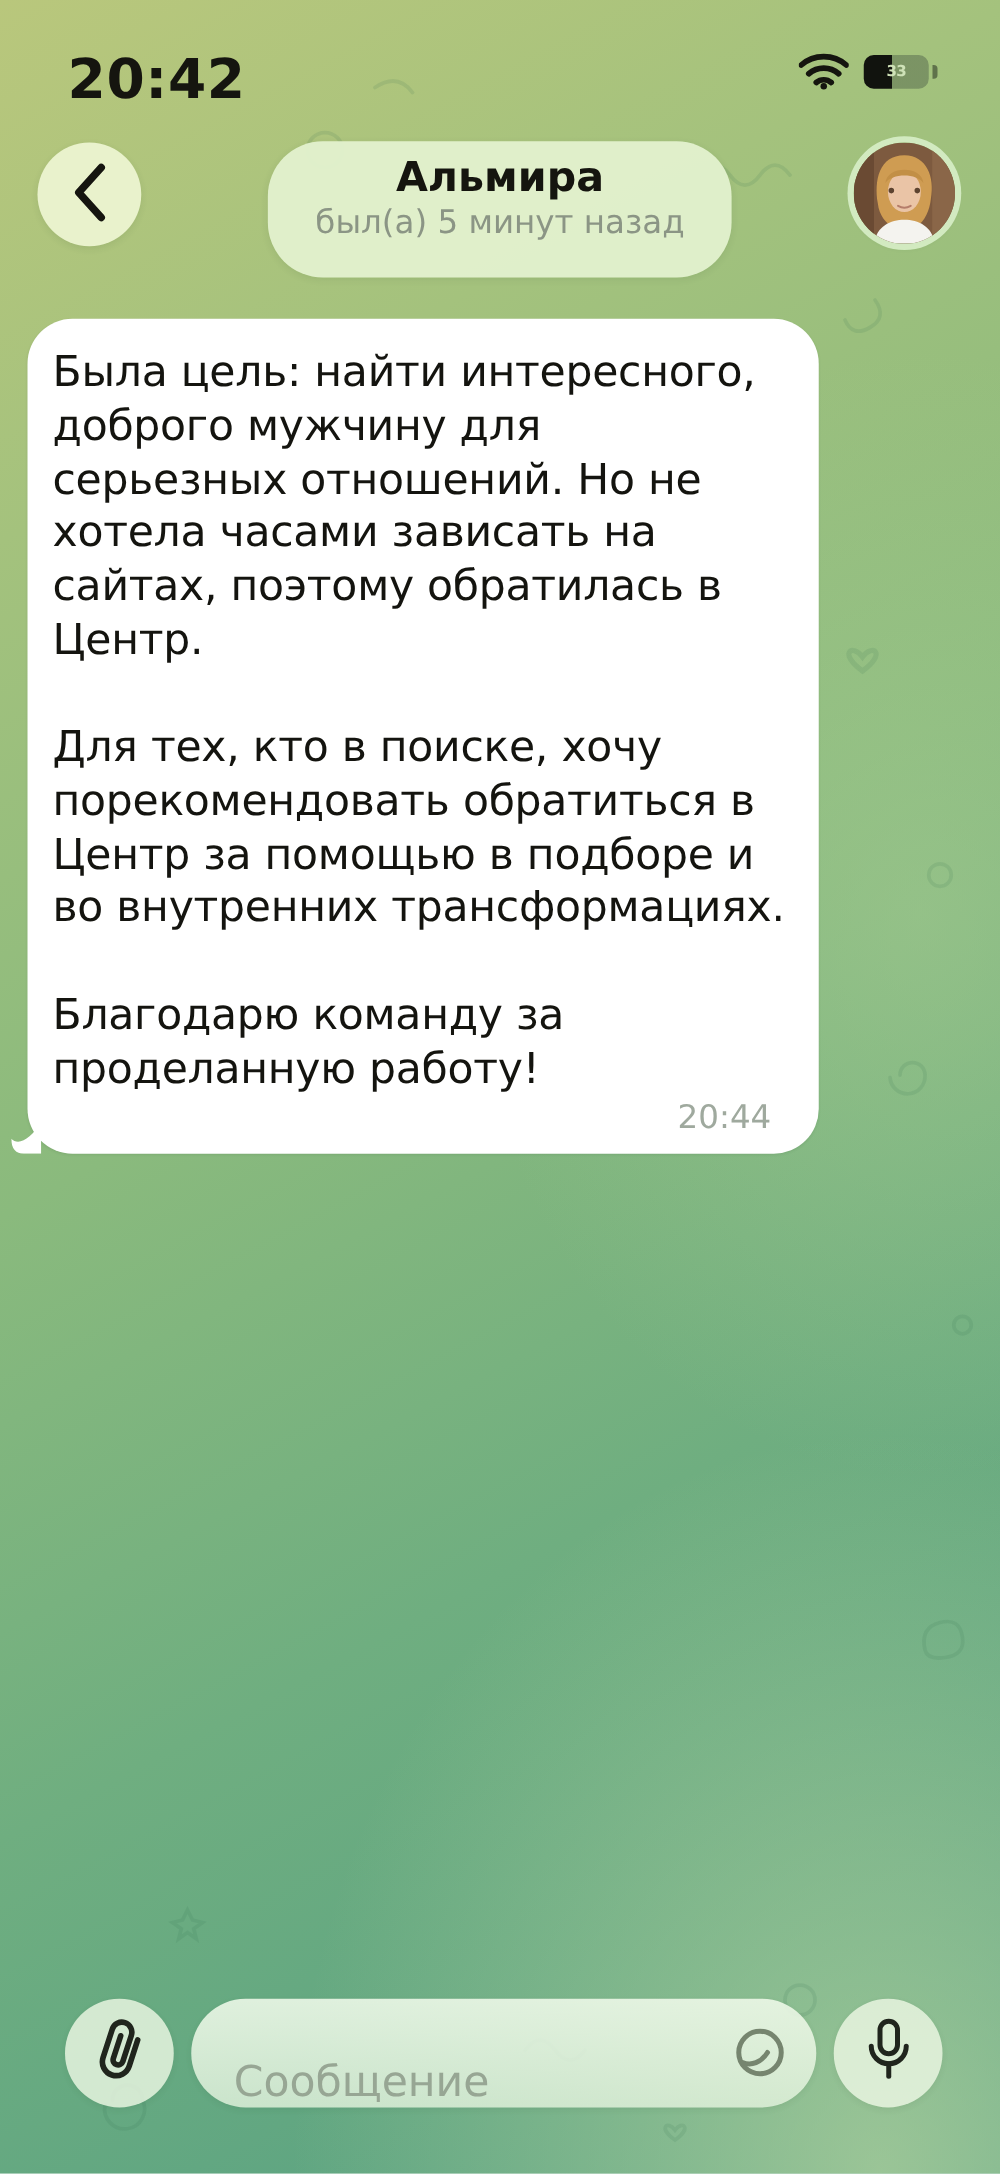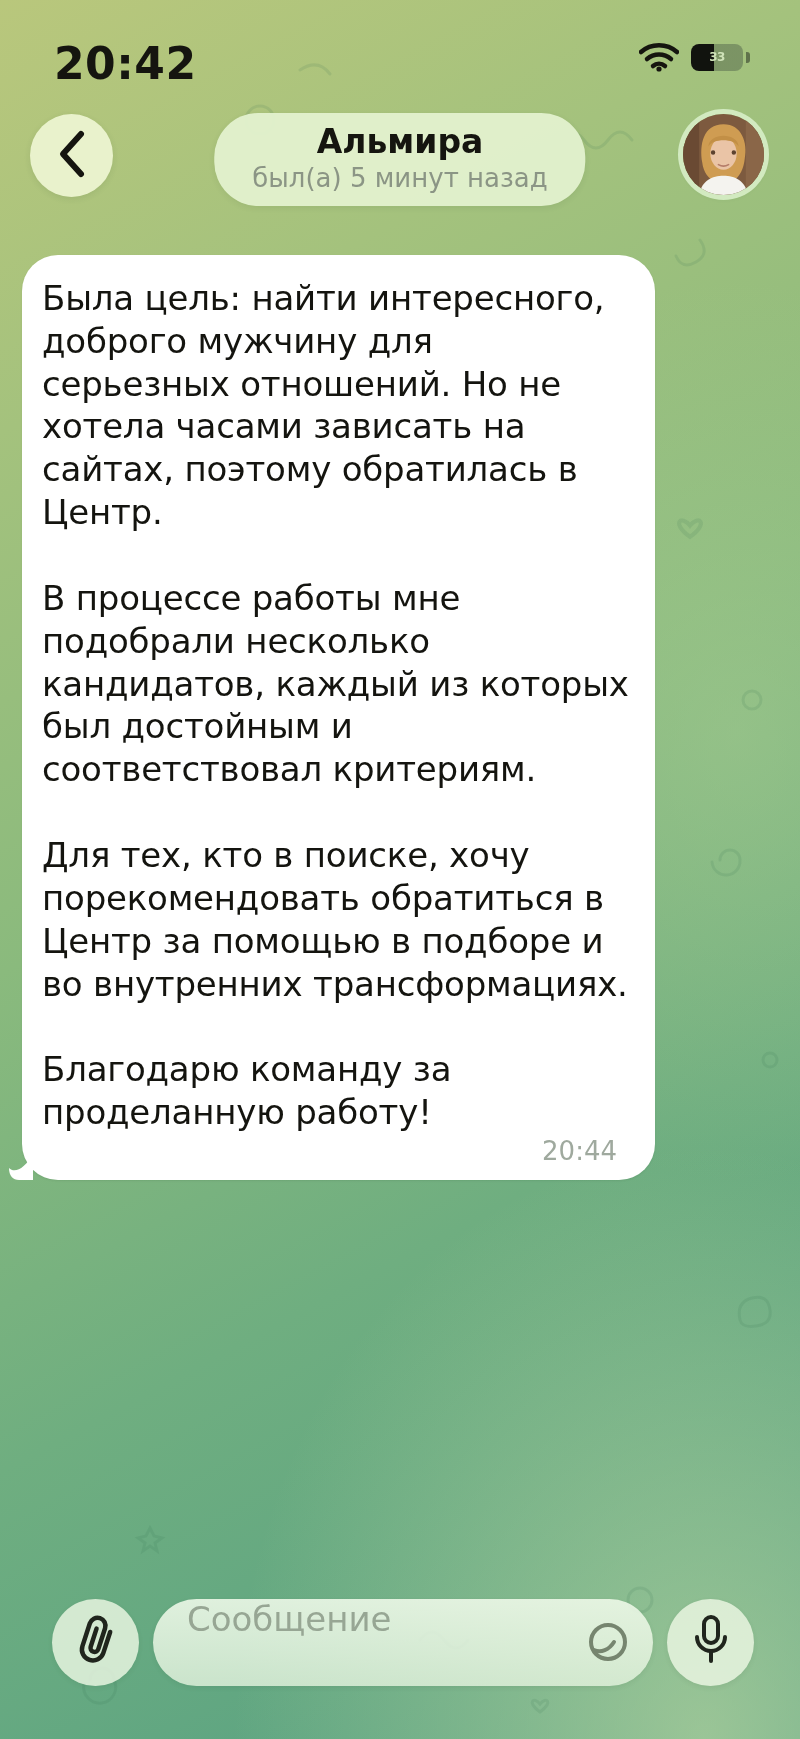--- a/index.html
+++ b/index.html
@@ -28,21 +28,21 @@
     display:flex; align-items:center; justify-content:center; }
   .battery span { font-size:12px; font-weight:bold; color:#cfe2b8; letter-spacing:-.5px; }
   .battery-nub { width:4px; height:11px; background:rgba(40,50,35,.55); border-radius:0 3px 3px 0; margin-left:-9px; }
 
   
   .header { position:absolute; top:112px; left:0; right:0; height:86px; }
   .back-btn { position:absolute; left:30px; top:2px; width:83px; height:83px; border-radius:50%;
     background:rgba(238,245,211,.92); display:flex; align-items:center; justify-content:center;
     box-shadow:0 2px 6px rgba(40,70,40,.10); cursor:pointer; }
   .title-pill { position:absolute; left:50%; transform:translateX(-50%); top:1px;
-    background:rgba(227,241,207,.95); border-radius:44px; padding:10px 38px 12px;
+    background:rgba(227,241,207,.95); border-radius:44px; padding:10px 38px 28px;
     text-align:center; box-shadow:0 2px 6px rgba(40,70,40,.08); min-width:280px; cursor:pointer; }
   .chat-title { font-size:33px; font-weight:bold; color:#15150f; line-height:1.15; }
   .chat-subtitle { font-size:26px; color:#8b9585; line-height:1.2; margin-top:2px; }
   .avatar { position:absolute; right:36px; top:2px; width:81px; height:81px; border-radius:50%;
     overflow:hidden; box-shadow:0 0 0 5px rgba(213,236,196,.95), 0 2px 6px rgba(40,70,40,.15); cursor:pointer; }
   .avatar svg { display:block; width:100%; height:100%; }
 
   
   .bubble { position:absolute; left:22px; top:255px; width:633px;
     background:#ffffff; border-radius:36px; padding:22px 26px 46px 20px;
@@ -53,21 +53,21 @@
   .msg-time { position:absolute; right:38px; bottom:14px; font-size:26px; color:#9fa99e; }
 
   
   .composer { position:absolute; left:0; right:0; top:1598px; height:88px;
     display:flex; align-items:center; padding:0 46px 0 52px; gap:14px; }
   .round-btn { width:87px; height:87px; border-radius:50%; flex:0 0 auto;
     background:rgba(235,247,227,.82); display:flex; align-items:center; justify-content:center;
     box-shadow:0 2px 5px rgba(40,70,40,.08); cursor:pointer; }
   .input-pill { position:relative; flex:1; height:87px; border-radius:44px;
     background:linear-gradient(180deg, rgba(240,250,234,.88), rgba(228,243,222,.80));
-    display:flex; align-items:flex-start; padding:0 76px 0 34px;
+    display:flex; align-items:flex-end; padding:0 76px 0 34px;
     box-shadow:0 2px 5px rgba(40,70,40,.08); }
   .msg-input { width:100%; border:none; outline:none; background:transparent;
     font-family:"DejaVu Sans","Liberation Sans",sans-serif; font-size:34px; color:#2a3026; }
   .msg-input::placeholder { color:#97a694; opacity:1; }
   .sticker-btn { position:absolute; right:22px; top:50%; transform:translateY(-50%);
     width:46px; height:46px; cursor:pointer; }
 </style>
 </head>
 <body>
 
@@ -135,21 +135,20 @@
       </svg>
     </div>
   </div>
 
   <div class="bubble">
     <svg class="bubble-tail" width="24" height="26" viewBox="0 0 24 26">
       <path d="M24 0 V26 H10 C4 26 0 22 0 14 C6 20 16 14 24 0 Z" fill="#ffffff"></path>
     </svg>
     <div class="msg-text">
         <p>Была цель: найти интересного, доброго мужчину для серьезных отношений. Но не хотела часами зависать на сайтах, поэтому обратилась в Центр.</p>
-        <p>В процессе работы мне подобрали несколько кандидатов, каждый из которых был достойным и соответствовал критериям.</p>
         <p>Для тех, кто в поиске, хочу порекомендовать обратиться в Центр за помощью в подборе и во внутренних трансформациях.</p>
         <p>Благодарю команду за проделанную работу!</p>
       </div>
     <div class="msg-time">20:44</div>
   </div>
 
   <div class="composer">
     <div class="round-btn">
       <span>
         <svg width="44" height="52" viewBox="0 0 44 52">

